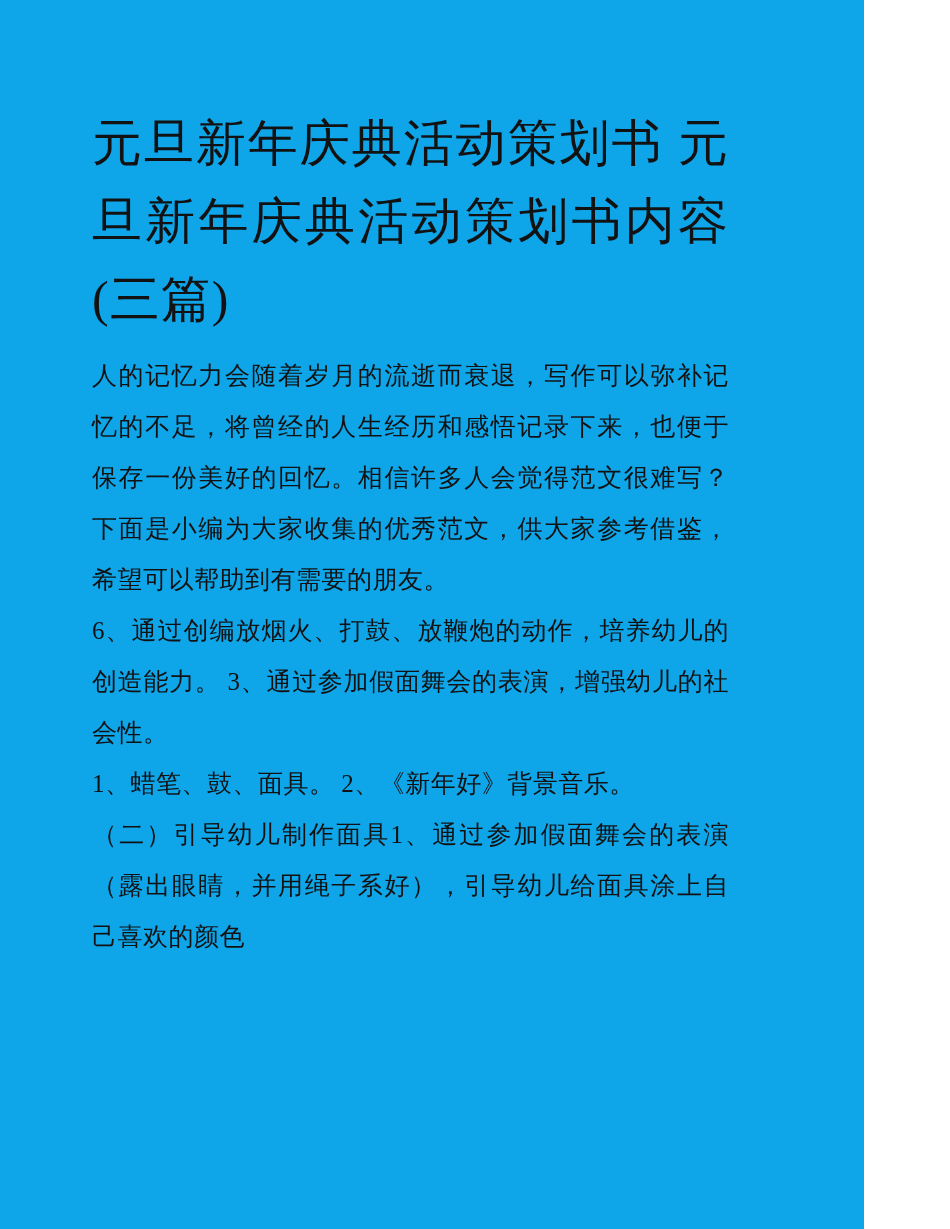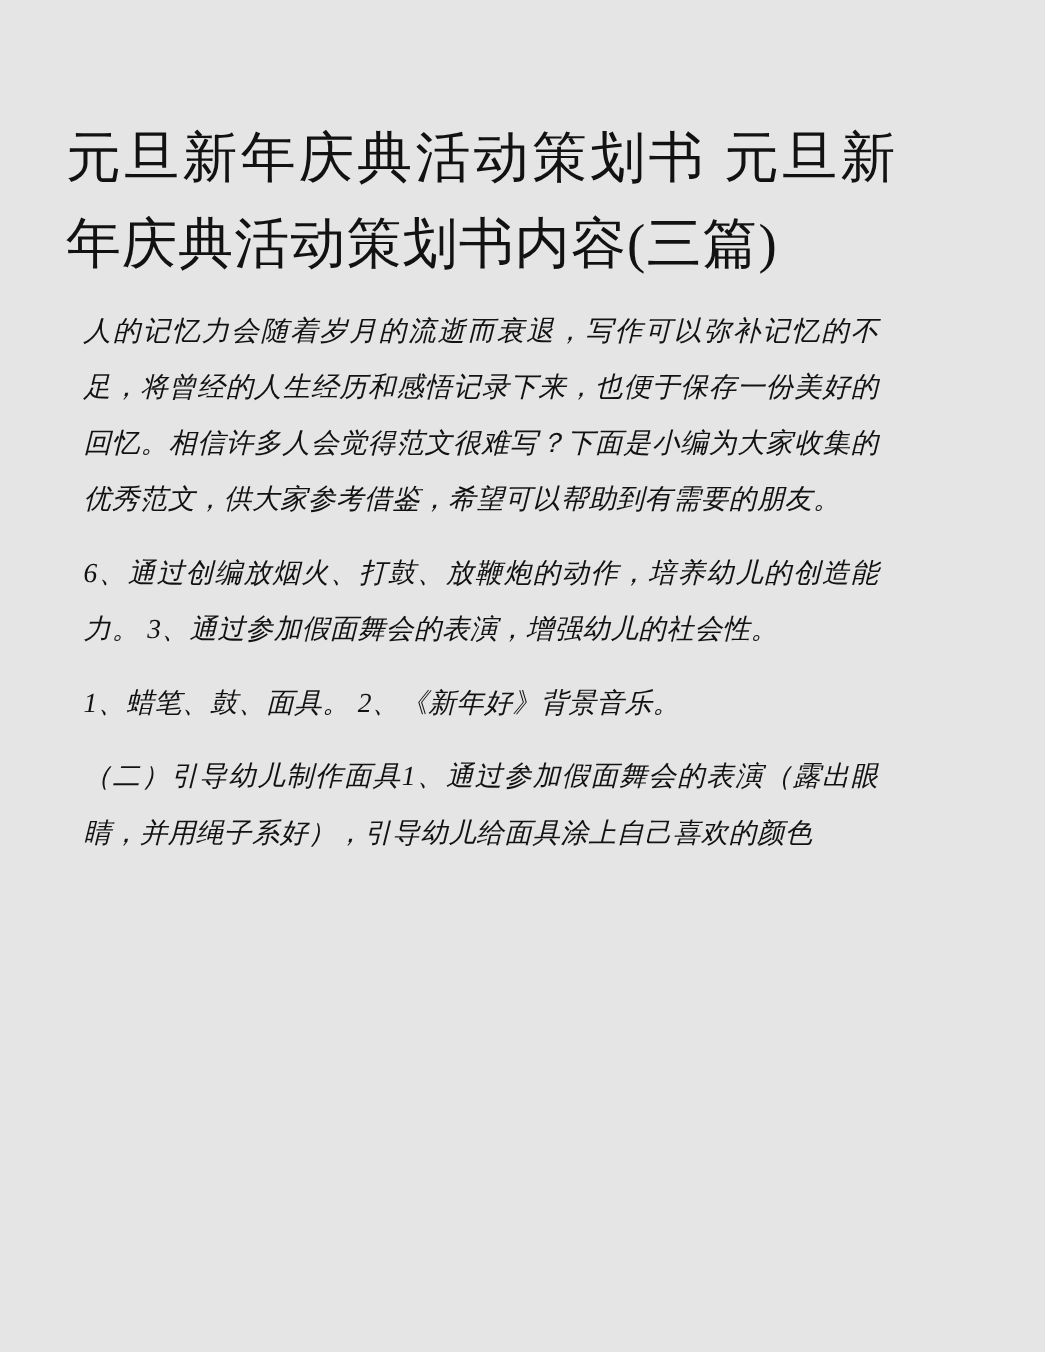--- a/index.html
+++ b/index.html
@@ -9,41 +9,40 @@
   body {
     width: 950px;
     height: 1229px;
     background: #ffffff;
     color: #121212;
     font-family: "Liberation Serif", "DejaVu Serif", serif;
     overflow: hidden;
   }
   .page {
     box-sizing: border-box;
-    width: 950px;
+    width: 864px;
     height: 1229px;
-    padding: 104px 135px 0 60px;
-    background: #e5e5e5;
+    padding: 104px 135px 0 92px;
+    background: #0ea5e9;
     overflow: hidden;
   }
   .doc-title {
     font-size: 50px;
     line-height: 78px;
     font-weight: normal;
     margin: 0 0 12px 0;
     text-align: justify;
     letter-spacing: 1px;
   }
   .doc-body p {
     font-size: 25px;
     line-height: 51px;
-    margin: 16px;
+    margin: 0;
     text-align: justify;
     letter-spacing: 0.5px;
-    font-style: italic;
   }
 </style>
 </head>
 <body>
 
 <div class="page">
   <h1 class="doc-title">元旦新年庆典活动策划书 元旦新年庆典活动策划书内容(三篇)</h1>
   <div class="doc-body">
 
       <p class="doc-paragraph">人的记忆力会随着岁月的流逝而衰退，写作可以弥补记忆的不足，将曾经的人生经历和感悟记录下来，也便于保存一份美好的回忆。相信许多人会觉得范文很难写？下面是小编为大家收集的优秀范文，供大家参考借鉴，希望可以帮助到有需要的朋友。</p>

